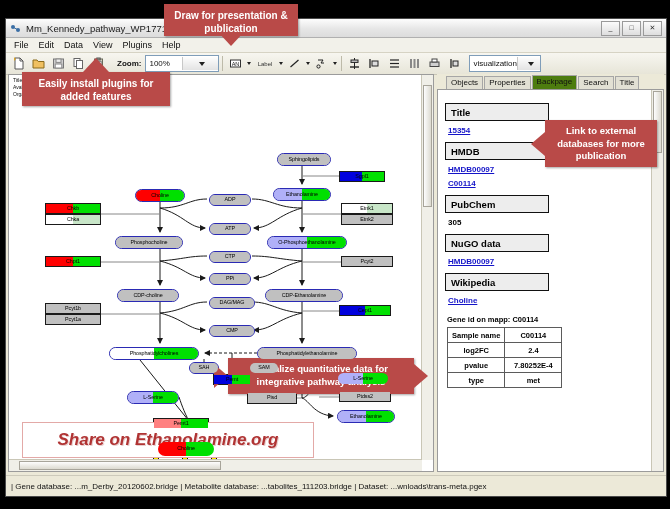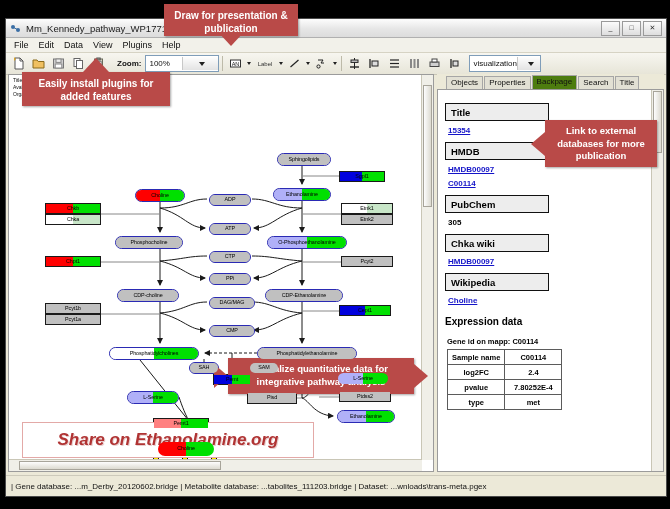--- a/index.html
+++ b/index.html
@@ -549,27 +549,26 @@
             <a class="bp-link" href="#">15354</a>
 
             <div class="bp-head">HMDB</div>
             <a class="bp-link" href="#">HMDB00097</a>
 
             <a class="bp-link" href="#">C00114</a>
 
             <div class="bp-head">PubChem</div>
             <span class="bp-val">305</span>
 
-            <div class="bp-head">Chka wiki</div>
+            <div class="bp-head">NuGO data</div>
             <a class="bp-link" href="#">HMDB00097</a>
 
             <div class="bp-head">Wikipedia</div>
             <a class="bp-link" href="#">Choline</a>
 
-            <div class="bp-sec">Expression data</div>
             <div class="bp-note">Gene id on mapp: C00114</div>
 
             <table class="exp-table">
               <tbody>
                 <tr>
                   <td>Sample name</td>
                   <td>C00114</td>
                 </tr>
                 <tr>
                   <td>log2FC</td>

